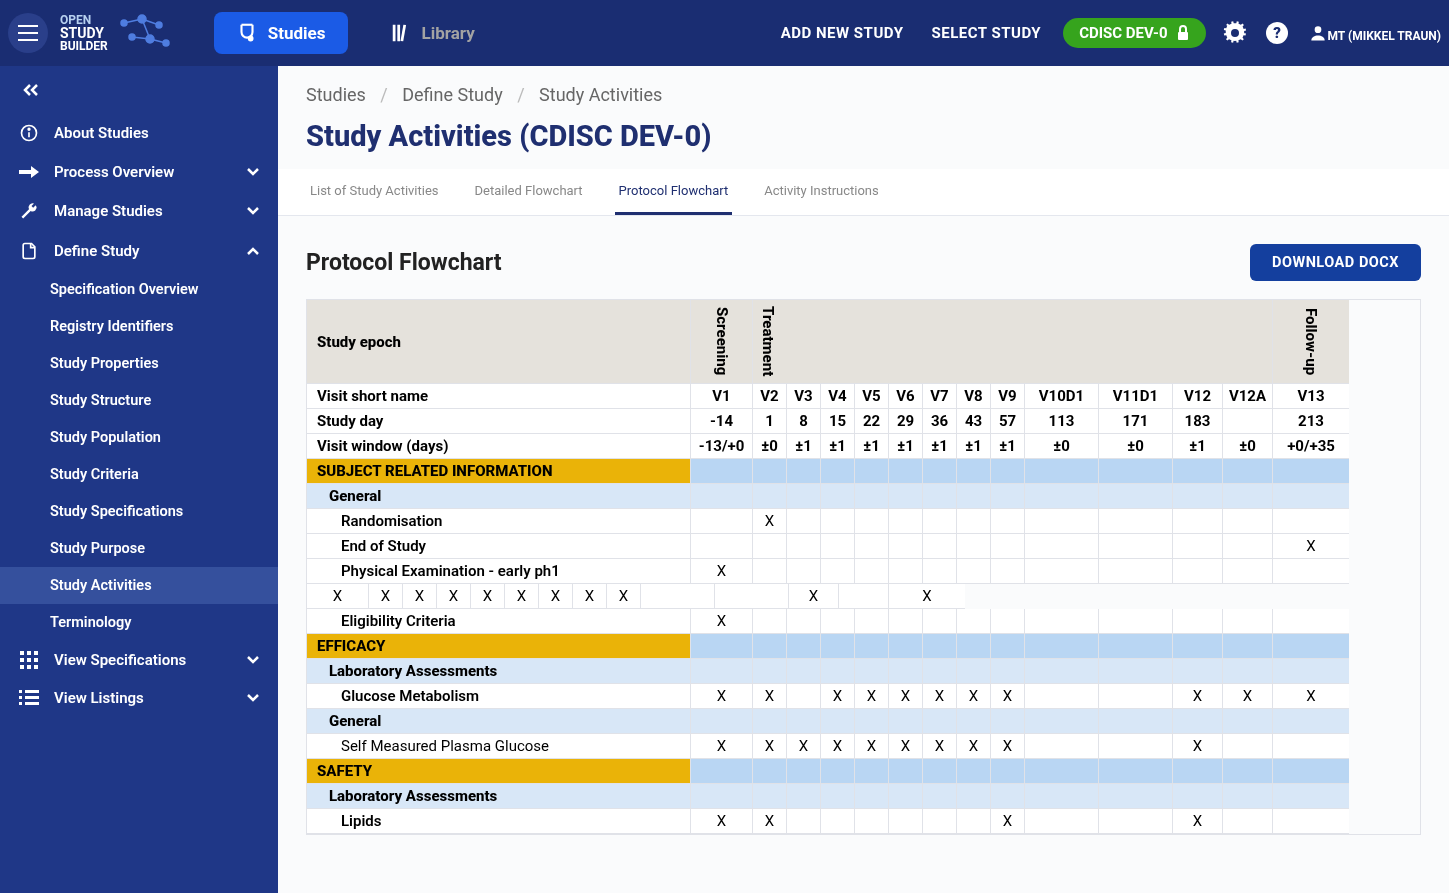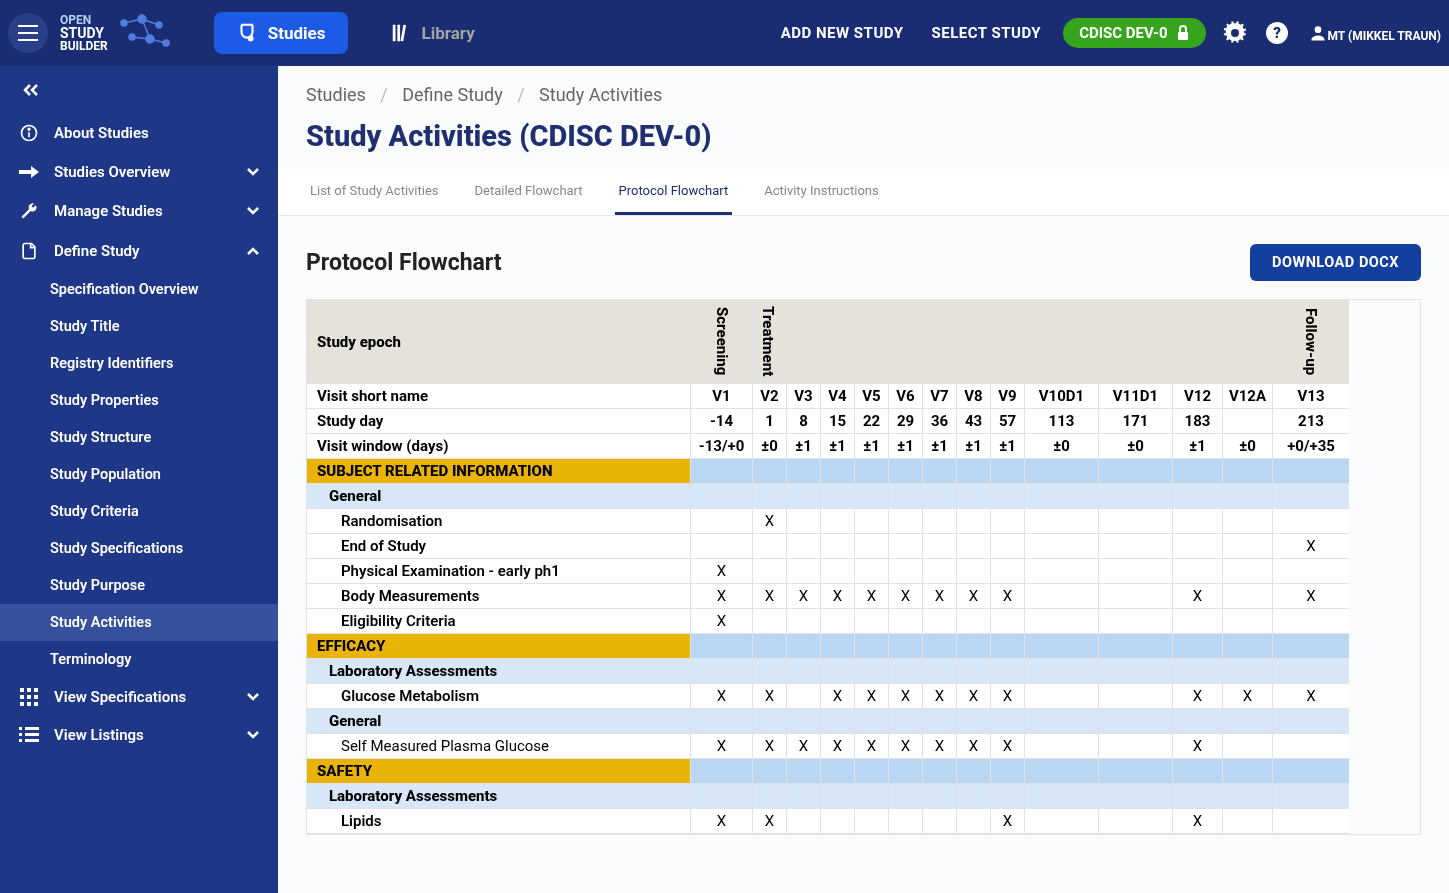--- a/index.html
+++ b/index.html
@@ -245,21 +245,21 @@
           </svg>
         </span>
       <span>About Studies</span>
     </div>
     <div class="side-item">
       <span class="side-icon">
           <svg width="20" height="14" viewBox="0 0 20 14" fill="#fff">
             <path d="M0 5h12V1l8 6-8 6V9H0z"></path>
           </svg>
         </span>
-      <span>Studies Overview</span>
+      <span>Process Overview</span>
       <span class="chev"><svg width="14" height="10" viewBox="0 0 14 10" fill="none" stroke="#fff" stroke-width="2.5">
             <path d="M2 2l5 5 5-5"></path>
           </svg></span>
     </div>
     <div class="side-item">
       <span class="side-icon">
           <svg width="20" height="20" viewBox="0 0 24 24" fill="#fff">
             <path d="M21 6a5 5 0 01-7 6L5 21l-2-2 9-9a5 5 0 016-7l-3 3 2 2 3-3c.3.6.5 1.3.5 2z"></path>
           </svg>
         </span>
@@ -275,21 +275,20 @@
             <path d="M14 3v5h5"></path>
           </svg>
         </span>
       <span>Define Study</span>
       <span class="chev"><svg width="14" height="10" viewBox="0 0 14 10" fill="none" stroke="#fff" stroke-width="2.5">
             <path d="M2 8l5-5 5 5"></path>
           </svg></span>
     </div>
     <div id="define-sub">
         <div class="sub-item">Specification Overview</div>
-        <div class="sub-item">Study Title</div>
         <div class="sub-item">Registry Identifiers</div>
         <div class="sub-item">Study Properties</div>
         <div class="sub-item">Study Structure</div>
         <div class="sub-item">Study Population</div>
         <div class="sub-item">Study Criteria</div>
         <div class="sub-item">Study Specifications</div>
         <div class="sub-item">Study Purpose</div>
         <div class="sub-item active">Study Activities</div>
         <div class="sub-item">Terminology</div>
       </div>
@@ -493,21 +492,20 @@
           <div class="cell col-v"></div>
           <div class="cell col-v"></div>
           <div class="cell col-v"></div>
           <div class="cell col-wide"></div>
           <div class="cell col-wide"></div>
           <div class="cell col-v12"></div>
           <div class="cell col-v12a"></div>
           <div class="cell col-v13"></div>
         </div>
         <div class="row ">
-          <div class="cell col-name indent2 label" style="font-weight: 600;">Body Measurements</div>
           <div class="cell col-v1">X</div>
           <div class="cell col-v">X</div>
           <div class="cell col-v">X</div>
           <div class="cell col-v">X</div>
           <div class="cell col-v">X</div>
           <div class="cell col-v">X</div>
           <div class="cell col-v">X</div>
           <div class="cell col-v">X</div>
           <div class="cell col-v">X</div>
           <div class="cell col-wide"></div>

